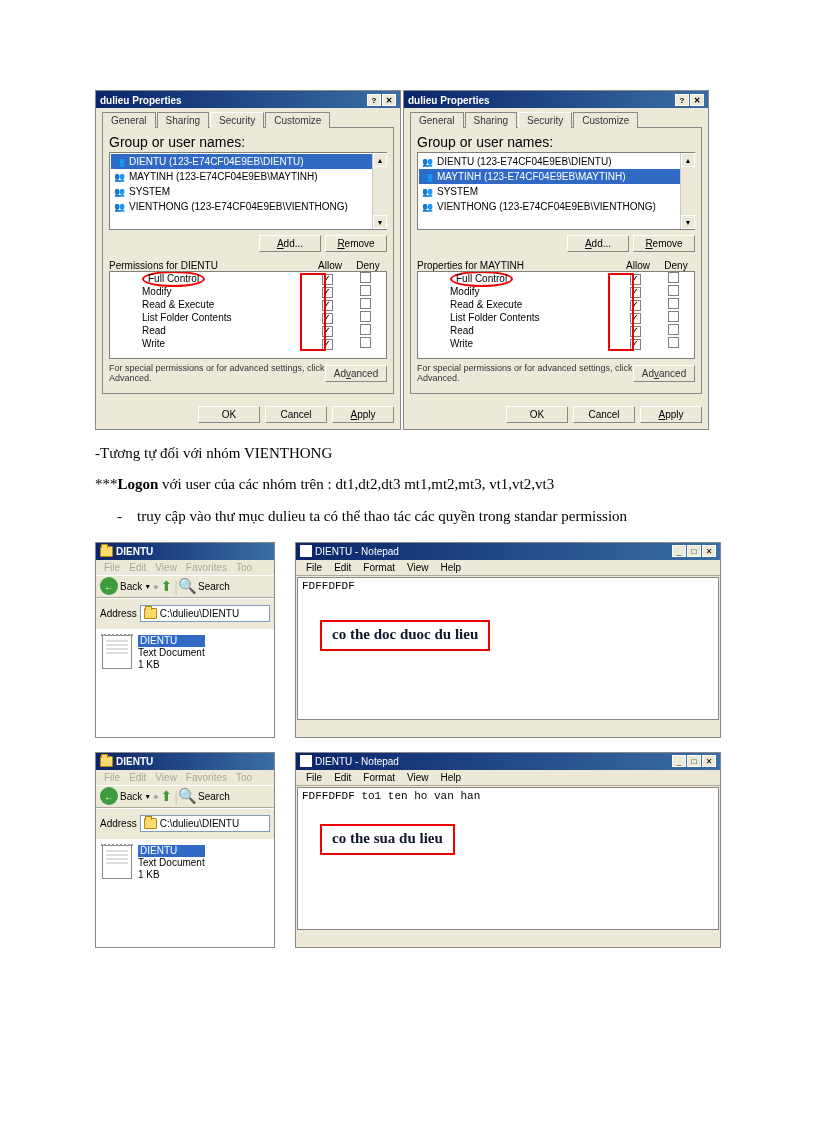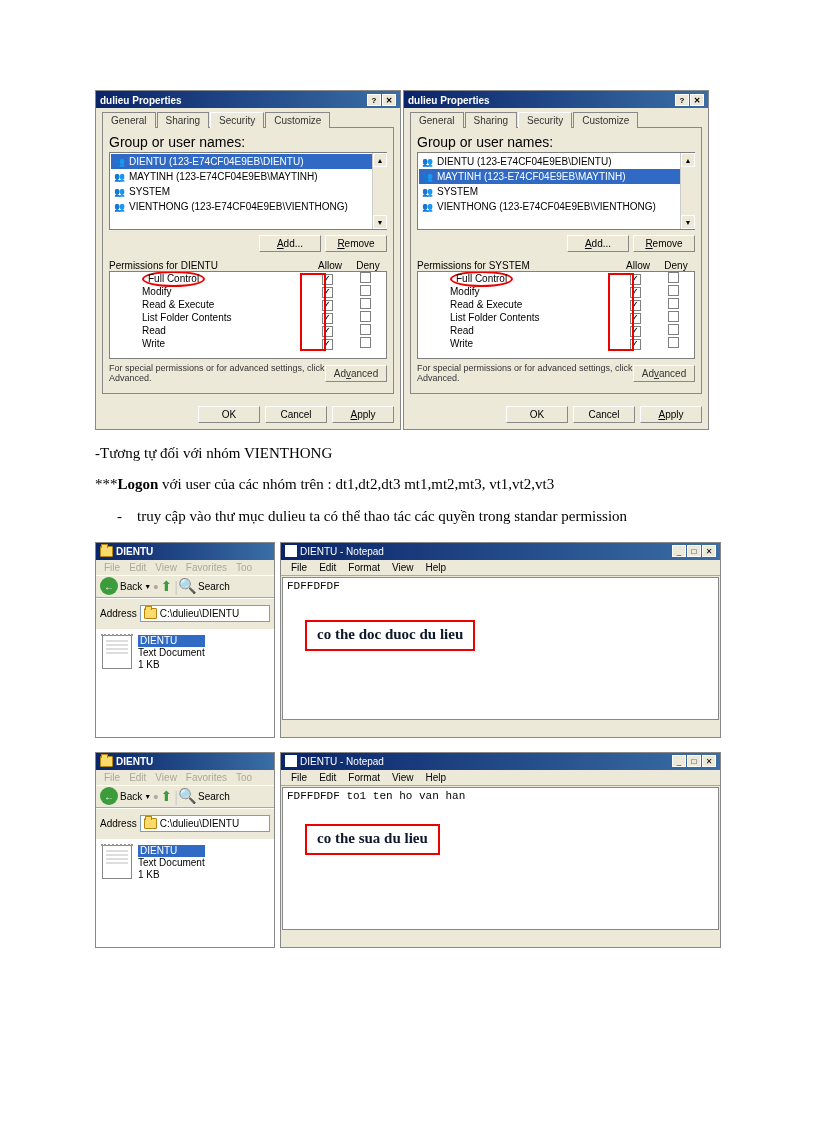--- a/index.html
+++ b/index.html
@@ -49,21 +49,21 @@
 
 .footer-btns { display: flex; justify-content: flex-end; gap: 5px; padding: 6px; }
 
 .body-text { margin: 8px 0; line-height: 1.5; }
 .body-text .bold { font-weight: bold; }
 
 .bullet-row { display: flex; margin: 10px 0 14px 22px; line-height: 1.5; }
 .bullet-row .dash { width: 20px; }
 .bullet-row .btxt { flex: 1; }
 
-.explorer-row { display: flex; gap: 5px; margin-bottom: 14px; }
+.explorer-row { display: flex; gap: 20px; margin-bottom: 14px; }
 .explorer { width: 180px; background: #ece9d8; border: 1px solid #888; font-family: Tahoma, sans-serif; }
 .exp-title { background: linear-gradient(to right, #0a246a, #3a6ea5); color: #fff; padding: 2px 4px; font-size: 10px; font-weight: bold; display: flex; align-items: center; gap: 3px; height: 17px; }
 .exp-menu { display: flex; gap: 1px; padding: 2px 4px; font-size: 10px; color: #aca899; }
 .exp-menu span { padding: 0 4px; }
 .exp-toolbar { display: flex; align-items: center; gap: 2px; padding: 2px 4px; border-top: 1px solid #fff; border-bottom: 1px solid #aca899; height: 23px; }
 .exp-back { display: flex; align-items: center; gap: 2px; font-size: 10px; }
 .exp-back-icon { width: 18px; height: 18px; border-radius: 50%; background: #3c9c3c; color: #fff; display: flex; align-items: center; justify-content: center; font-size: 10px; }
 .exp-search-icon { width: 16px; height: 16px; display: inline-flex; align-items: center; justify-content: center; color: #555; }
 .exp-addr { display: flex; align-items: center; padding: 2px 4px; gap: 3px; font-size: 10px; border-top: 1px solid #fff; height: 31px; }
 .exp-addr-field { flex: 1; background: #fff; border: 1px solid #7f9db9; padding: 1px 3px; display: flex; align-items: center; gap: 3px; font-size: 10px; height: 17px; }
@@ -227,21 +227,21 @@
             <div class="sb-btn">▲</div>
             <div class="sb-track"></div>
             <div class="sb-btn">▼</div>
           </div>
       </div>
       <div class="btn-row">
         <div class="win-btn"><span class="u">A</span>dd...</div>
         <div class="win-btn"><span class="u">R</span>emove</div>
       </div>
       <div class="perm-header">
-        <div class="pname">Permissions for SYSTEM</div>
+        <div class="pname">Properties for MAYTINH</div>
         <div class="pcol">Allow</div>
         <div class="pcol">Deny</div>
       </div>
       <div class="perm-box">
         <div class="red-box-allow"></div>
         <div class="perm-row">
             <div class="pname"><span class="red-oval">Full Control</span></div>
             <div class="pcol"><span class="chk checked"></span></div>
             <div class="pcol"><span class="chk"></span></div>
           </div>

